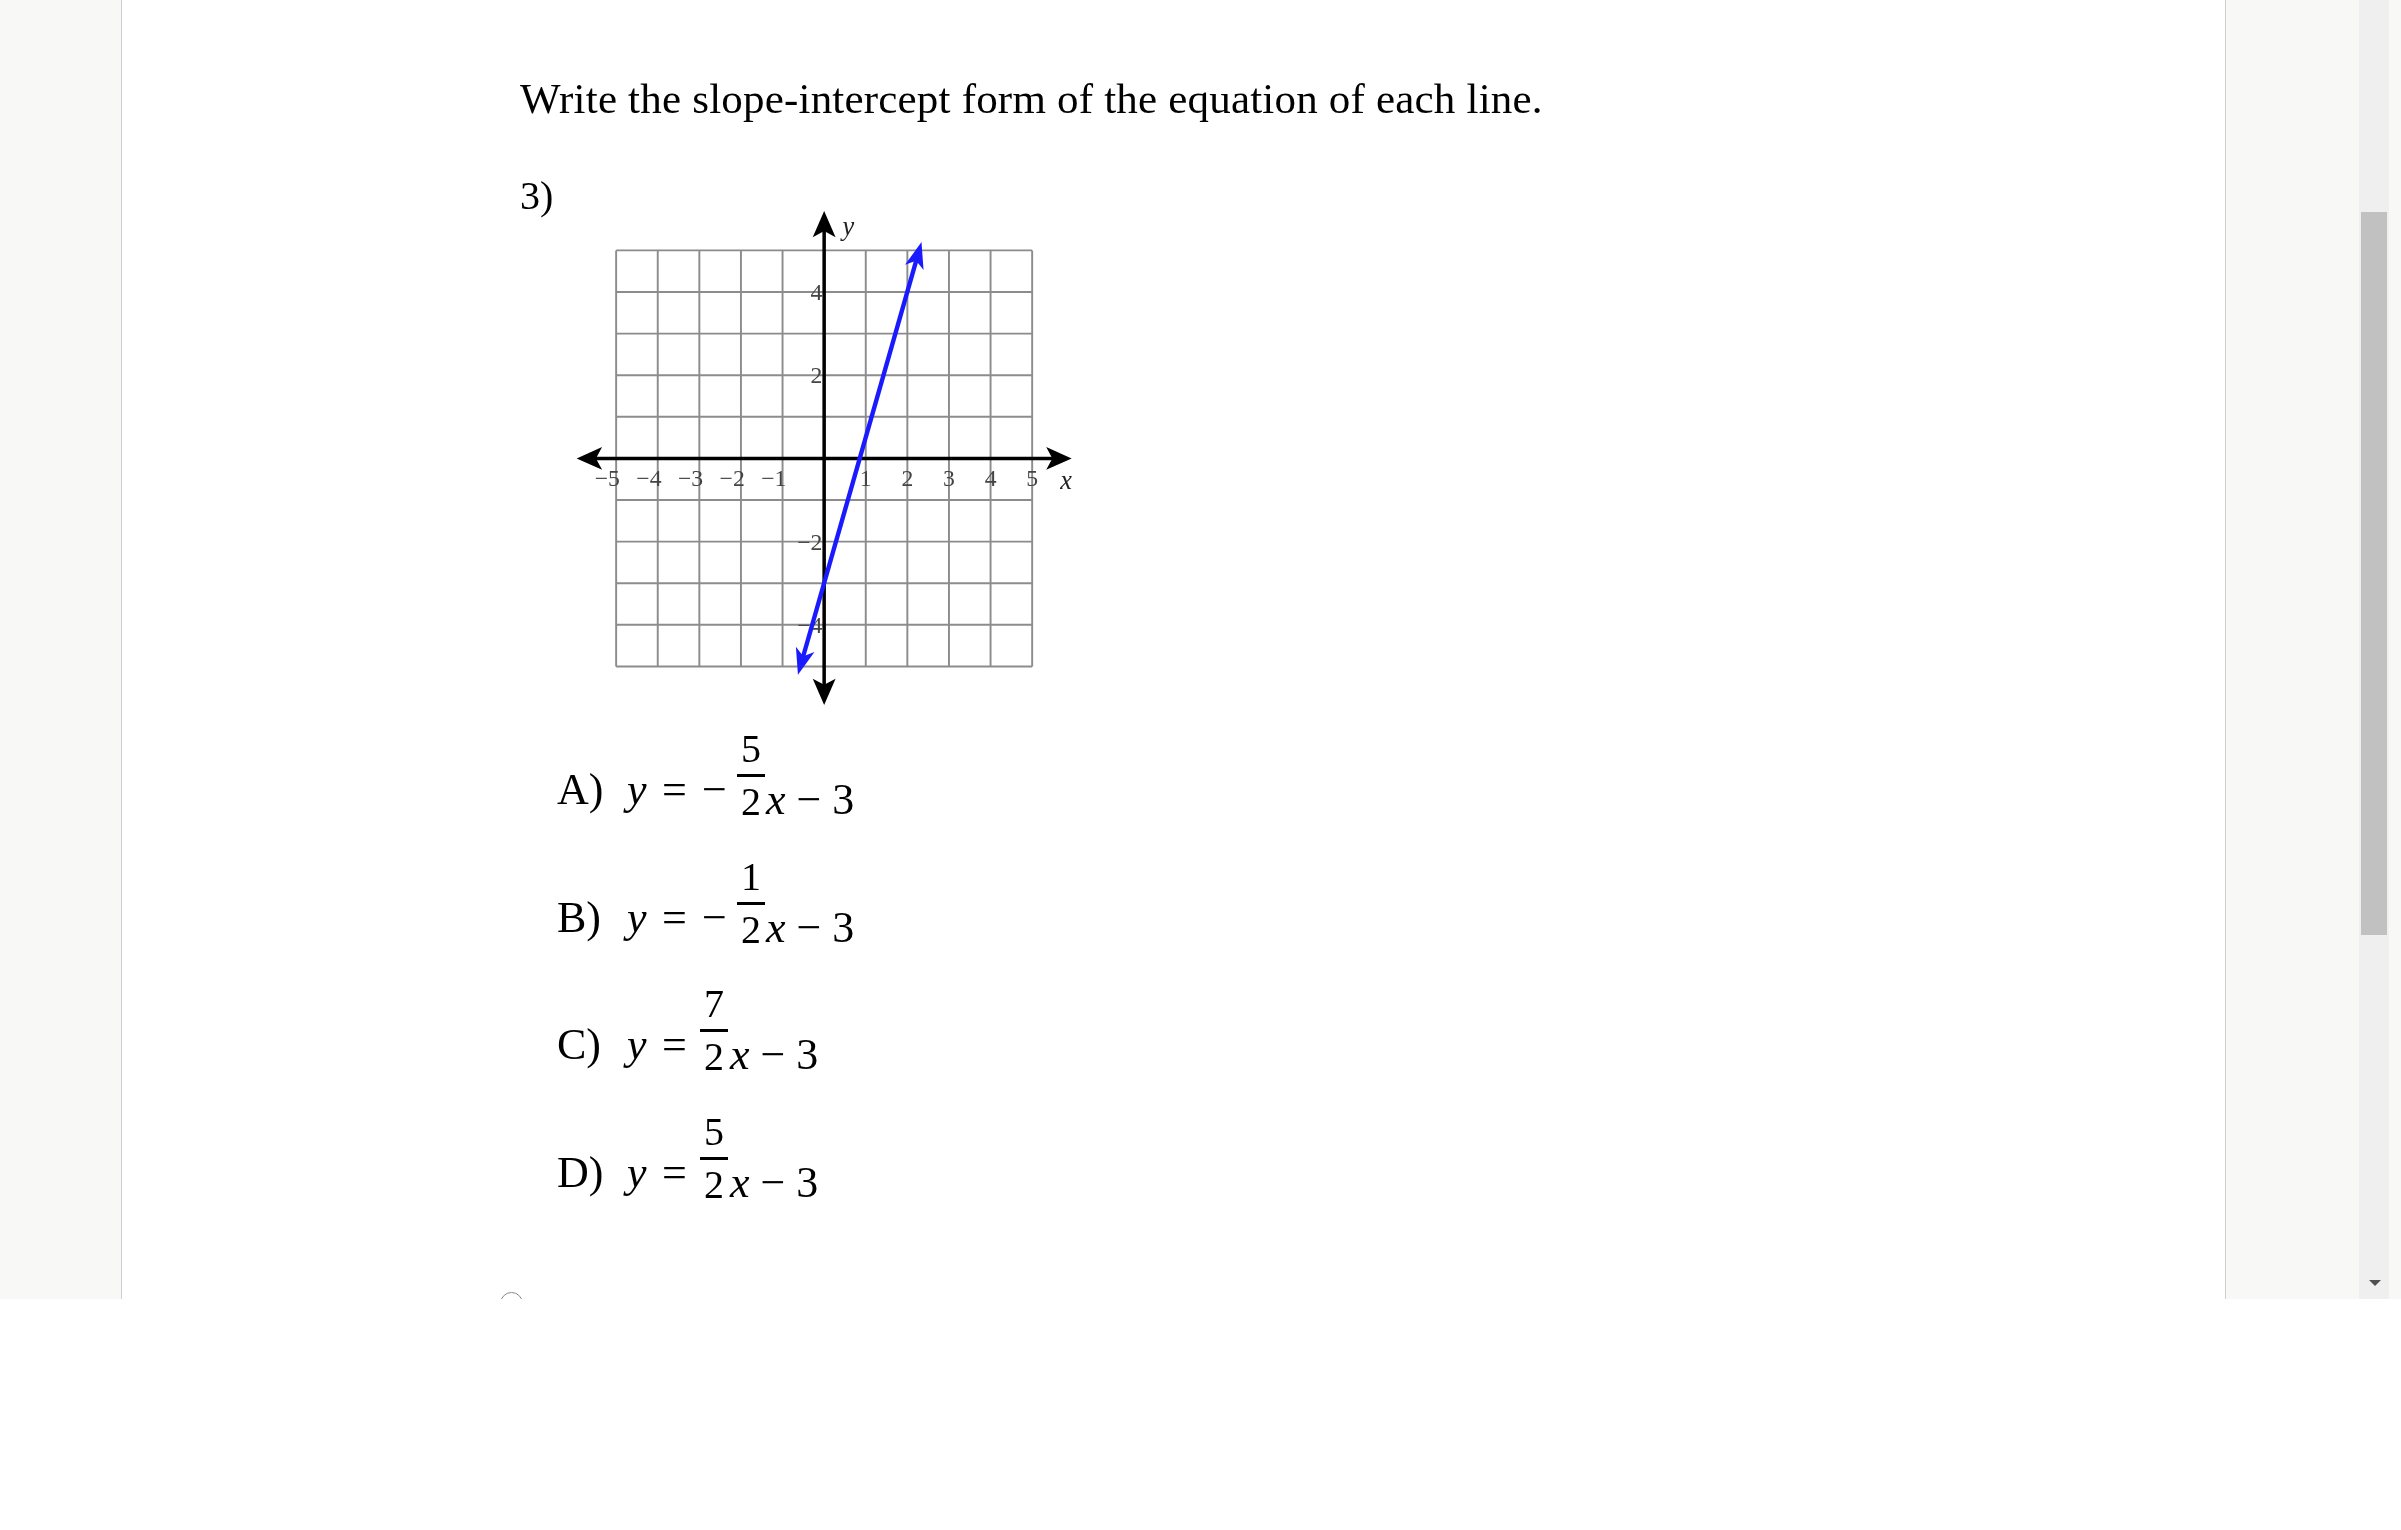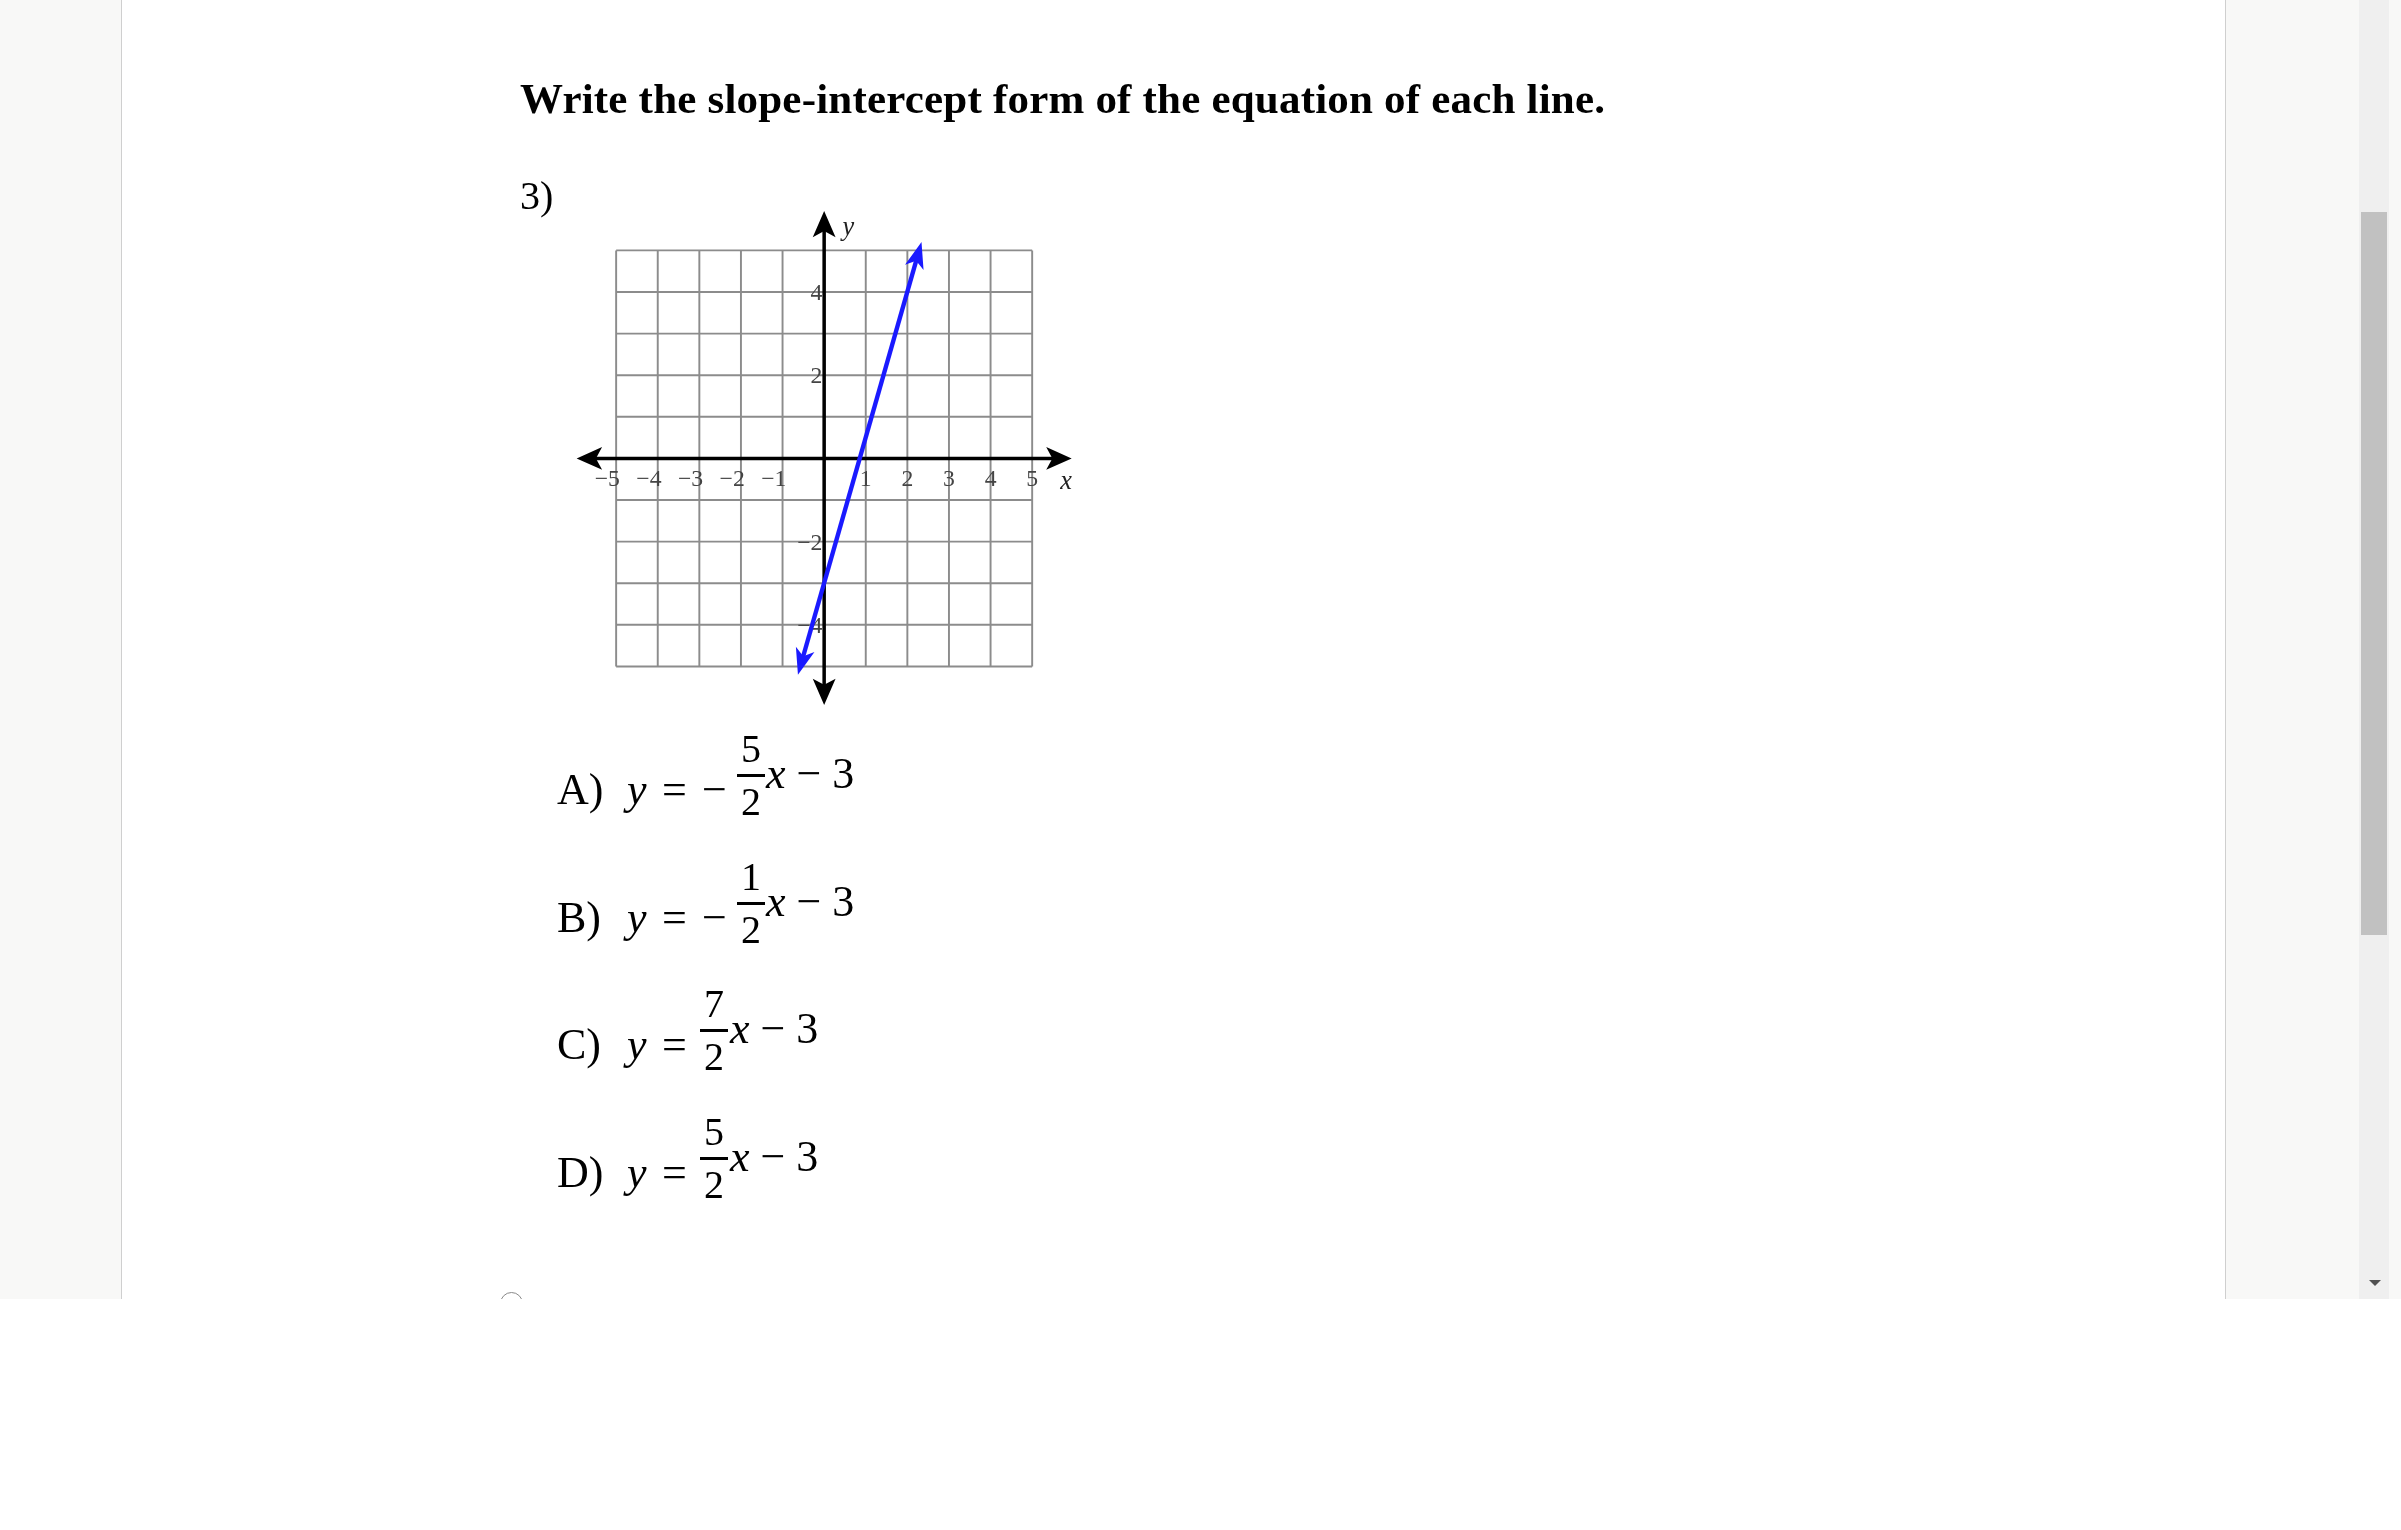--- a/index.html
+++ b/index.html
@@ -13,21 +13,21 @@
     position: absolute; left: 0; top: 0; width: 2401px; height: 1299px;
     background: #f8f8f7; overflow: hidden;
   }
   .page {
     position: absolute; left: 121px; top: 0; width: 2103px; height: 1299px;
     background: #ffffff;
     border-left: 1.8px solid #cfcfcf; border-right: 1.8px solid #cfcfcf;
   }
   .heading {
     position: absolute; left: 520px; top: 74px; margin: 0;
-    font-size: 43px; font-weight: bold; white-space: nowrap;
+    font-size: 43px; font-weight: normal; white-space: nowrap;
     letter-spacing: 0.2px;
   }
   .qnum {
     position: absolute; left: 520px; top: 172px;
     font-size: 40px; white-space: nowrap;
   }
   .graph { position: absolute; left: 0; top: 0; }
   .choice {
     position: absolute; left: 557px; height: 97px; width: 527px;
     font-size: 44px; white-space: nowrap;
@@ -36,21 +36,21 @@
   .choice .y { position: absolute; left: 70px; top: 16px; font-style: italic; }
   .choice .eq { position: absolute; left: 105px; top: 16px; }
   .choice .sign { position: absolute; left: 145px; top: 16px; }
   .choice .frac {
     position: absolute; top: -19.3px; width: 28px; text-align: center;
     font-size: 40px; line-height: 1;
   }
   .choice .frac .num { display: block; height: 40px; }
   .choice .frac .bar { display: block; height: 2.6px; background: #000; margin: 5.3px 0 5.3px 0; }
   .choice .frac .den { display: block; }
-  .choice .rest { position: absolute; top: 0; }
+  .choice .rest { position: absolute; top: 26px; }
   .choice .rest i { font-style: italic; }
   .radio-partial {
     position: absolute; left: 500px; top: 1292px; width: 21px; height: 21px;
     border: 1.8px solid #8a8a8a; border-radius: 50%; background: #fff;
   }
   .scrollbar {
     position: absolute; left: 2359px; top: 0; width: 30px; height: 1299px;
     background: #efefef;
   }
   .scroll-thumb {

